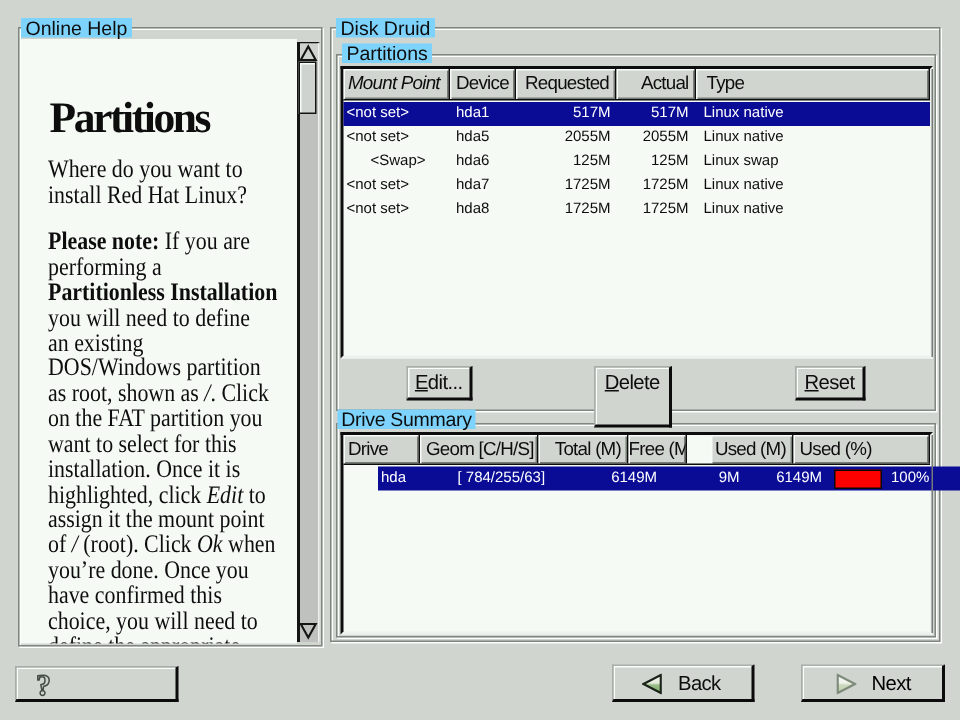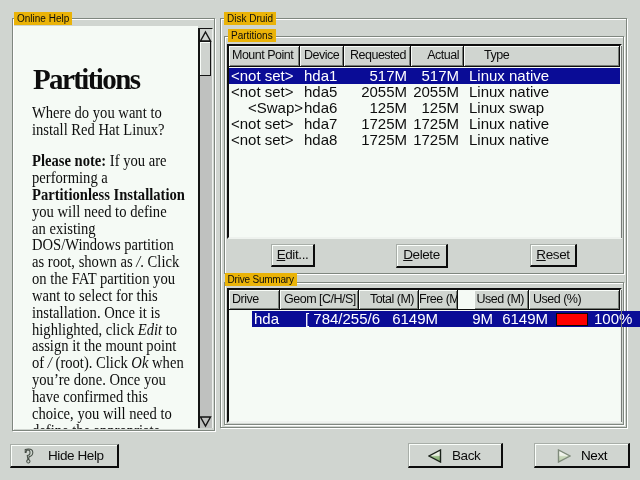--- a/index.html
+++ b/index.html
@@ -2,33 +2,33 @@
 <html><head>
 <meta charset="utf-8">
 <style>
   html,body{margin:0;padding:0;}
   body{width:640px;height:480px;background:#d0d5d0;position:relative;overflow:hidden;
        font-family:"Liberation Sans",sans-serif;}
   .abs{position:absolute;}
   
   .fr-d{position:absolute;border:1px solid #7f877f;z-index:1;}
   .fr-w{position:absolute;border:1px solid #ffffff;z-index:0;}
-  .flabel{position:absolute;z-index:2;background:#eab308;font-size:10px;line-height:13px;
+  .flabel{position:absolute;z-index:2;background:#7dd3fc;font-size:13px;line-height:13px;
           color:#0d0d0d;padding:0 3px;}
   
   .clist{position:absolute;z-index:2;background:#f5faf5;
          border-top:2px solid #0d0d0d;border-left:2px solid #0d0d0d;
          border-right:2px solid #eef2ee;border-bottom:2px solid #eef2ee;}
   .hcell{position:absolute;top:0;height:20px;background:#d0d5d0;letter-spacing:-0.5px;
          box-shadow:inset 1px 1px 0 #f8fcf8, inset -1px -1px 0 #767c76;
          border-right:1px solid #0d0d0d;box-sizing:border-box;
          font-size:12.5px;line-height:19px;color:#0d0d0d;white-space:nowrap;overflow:hidden;}
   .hc2{height:19px !important;line-height:18px !important;}
   .hdr-bot{position:absolute;left:0;height:1px;background:#0d0d0d;top:20px;}
-  .row{position:absolute;left:0;height:16px;font-size:15px;line-height:16px;color:#0d0d0d;white-space:nowrap;}
+  .row{position:absolute;left:0;height:16px;font-size:10px;line-height:16px;color:#0d0d0d;white-space:nowrap;}
   .row.sel{background:#0a0c96;color:#ffffff;}
   .cell{position:absolute;top:0;height:16px;line-height:16px;overflow:hidden;}
   .ra{text-align:right;}
   
   .btn{position:absolute;background:#d0d5d0;
        border-top:1px solid #a8aea8;border-left:1px solid #a8aea8;
        border-right:2px solid #0b0b0b;border-bottom:2px solid #0b0b0b;
        box-shadow:inset 1px 1px 0 #fbfffb;box-sizing:border-box;
        font-size:13.5px;color:#0d0d0d;text-align:center;z-index:3;letter-spacing:-0.4px;}
   u{text-decoration:underline;}
@@ -67,43 +67,43 @@
 <div class="fr-w" style="left:221px;top:19px;width:405px;height:408px;"></div>
 <div class="fr-d" style="left:220px;top:18px;width:405px;height:408px;"></div>
 <div class="flabel" style="left:224px;top:11.5px;">Disk Druid</div>
 
 <div class="fr-w" style="left:225px;top:37px;width:398px;height:236px;"></div>
 <div class="fr-d" style="left:224px;top:36px;width:398px;height:236px;"></div>
 <div class="flabel" style="left:228px;top:28.5px;">Partitions</div>
 
 <div class="clist" style="left:227px;top:44px;width:395px;height:195px;box-sizing:border-box;">
 
-  <div class="hcell" style="left:0px;width:71px;padding-left:3px;">Mount Point</div>
+  <div class="hcell" style="left:0px;width:71px;padding-left:3px;font-style:italic;">Mount Point</div>
   <div class="hcell" style="left:71px;width:44px;padding-left:4px;">Device</div>
   <div class="hcell ra" style="left:115px;width:67px;padding-right:4px;box-sizing:border-box;">Requested</div>
   <div class="hcell ra" style="left:182px;width:53px;padding-right:4px;box-sizing:border-box;">Actual</div>
-  <div class="hcell" style="left:235px;width:156px;padding-left:20px;">Type</div>
+  <div class="hcell" style="left:235px;width:156px;padding-left:7px;">Type</div>
   <div class="hdr-bot" style="width:391px;"></div>
 
   <div class="row sel" style="top:22px;width:391px;">
     <span class="cell" style="left:2px;width:68px;">&lt;not set&gt;</span>
     <span class="cell" style="left:75px;width:40px;">hda1</span>
     <span class="cell ra" style="left:115px;width:63px;">517M</span>
     <span class="cell ra" style="left:182px;width:48px;">517M</span>
     <span class="cell" style="left:240px;width:150px;">Linux native</span>
   </div>
   <div class="row" style="top:38px;width:391px;">
     <span class="cell" style="left:2px;width:68px;">&lt;not set&gt;</span>
     <span class="cell" style="left:75px;width:40px;">hda5</span>
     <span class="cell ra" style="left:115px;width:63px;">2055M</span>
     <span class="cell ra" style="left:182px;width:48px;">2055M</span>
     <span class="cell" style="left:240px;width:150px;">Linux native</span>
   </div>
   <div class="row" style="top:54px;width:391px;">
-    <span class="cell" style="left:6px;width:68px;text-align:right;">&lt;Swap&gt;</span>
+    <span class="cell" style="left:18px;width:68px;">&lt;Swap&gt;</span>
     <span class="cell" style="left:75px;width:40px;">hda6</span>
     <span class="cell ra" style="left:115px;width:63px;">125M</span>
     <span class="cell ra" style="left:182px;width:48px;">125M</span>
     <span class="cell" style="left:240px;width:150px;">Linux swap</span>
   </div>
   <div class="row" style="top:70px;width:391px;">
     <span class="cell" style="left:2px;width:68px;">&lt;not set&gt;</span>
     <span class="cell" style="left:75px;width:40px;">hda7</span>
     <span class="cell ra" style="left:115px;width:63px;">1725M</span>
     <span class="cell ra" style="left:182px;width:48px;">1725M</span>
@@ -114,21 +114,21 @@
     <span class="cell" style="left:75px;width:40px;">hda8</span>
     <span class="cell ra" style="left:115px;width:63px;">1725M</span>
     <span class="cell ra" style="left:182px;width:48px;">1725M</span>
     <span class="cell" style="left:240px;width:150px;">Linux native</span>
   </div>
 </div>
 
 <div class="abs" style="left:621px;top:46px;width:1px;height:192px;background:#767a76;z-index:2;"></div>
 
 <div class="btn" style="left:271px;top:244px;width:44px;height:23px;line-height:20px;"><u>E</u>dit...</div>
-<div class="btn" style="left:396px;top:244px;width:52px;height:24px;line-height:20px;"><u>D</u>elete</div>
+<div class="btn" style="left:396px;top:244px;width:52px;height:41px;line-height:20px;"><u>D</u>elete</div>
 <div class="btn" style="left:530px;top:244px;width:47px;height:23px;line-height:20px;"><u>R</u>eset</div>
 
 <div class="fr-w" style="left:225px;top:283px;width:398px;height:141px;"></div>
 <div class="fr-d" style="left:224px;top:282px;width:398px;height:141px;"></div>
 <div class="flabel" style="left:224.5px;top:273px;letter-spacing:-0.2px;">Drive Summary</div>
 
 <div class="clist" style="left:227px;top:288px;width:395px;height:135px;box-sizing:border-box;">
   <div class="hcell hc2" style="left:0px;width:51px;padding-left:3px;">Drive</div>
   <div class="hcell hc2" style="left:51px;width:79px;padding-left:4px;">Geom [C/H/S]</div>
   <div class="hcell hc2 ra" style="left:130px;width:60px;padding-right:4px;box-sizing:border-box;">Total (M)</div>
@@ -148,21 +148,20 @@
       <span style="position:absolute;left:38px;">100%</span>
     </span>
   </div>
 </div>
 <div class="abs" style="left:621px;top:290px;width:1px;height:132px;background:#767a76;z-index:2;"></div>
 
 <div class="btn" style="left:10px;top:444px;width:109px;height:24px;line-height:21px;">
   <svg style="position:absolute;left:11px;top:2px;" width="18" height="20">
     <text x="2" y="16" font-family="Liberation Serif,serif" font-weight="bold" font-size="20px" fill="#ccd4cc" stroke="#444c44" stroke-width="1">?</text>
   </svg>
-  <span style="position:absolute;left:37px;top:0;width:64px;text-align:left;line-height:22px;letter-spacing:-0.4px;">Hide Help</span>
 </div>
 
 <div class="btn" style="left:408px;top:443px;width:95px;height:25px;line-height:22px;padding-left:24px;">
   <svg class="abs" style="left:19px;top:5px;" width="14" height="14">
     <defs>
         <linearGradient id="gb" x1="0" y1="0" x2="0" y2="1">
       <stop offset="0" stop-color="#f2f6ee"></stop>
           <stop offset="0.45" stop-color="#e4ecdc"></stop>
       <stop offset="0.55" stop-color="#9cbe8a"></stop>
           <stop offset="1" stop-color="#7aa868"></stop>

